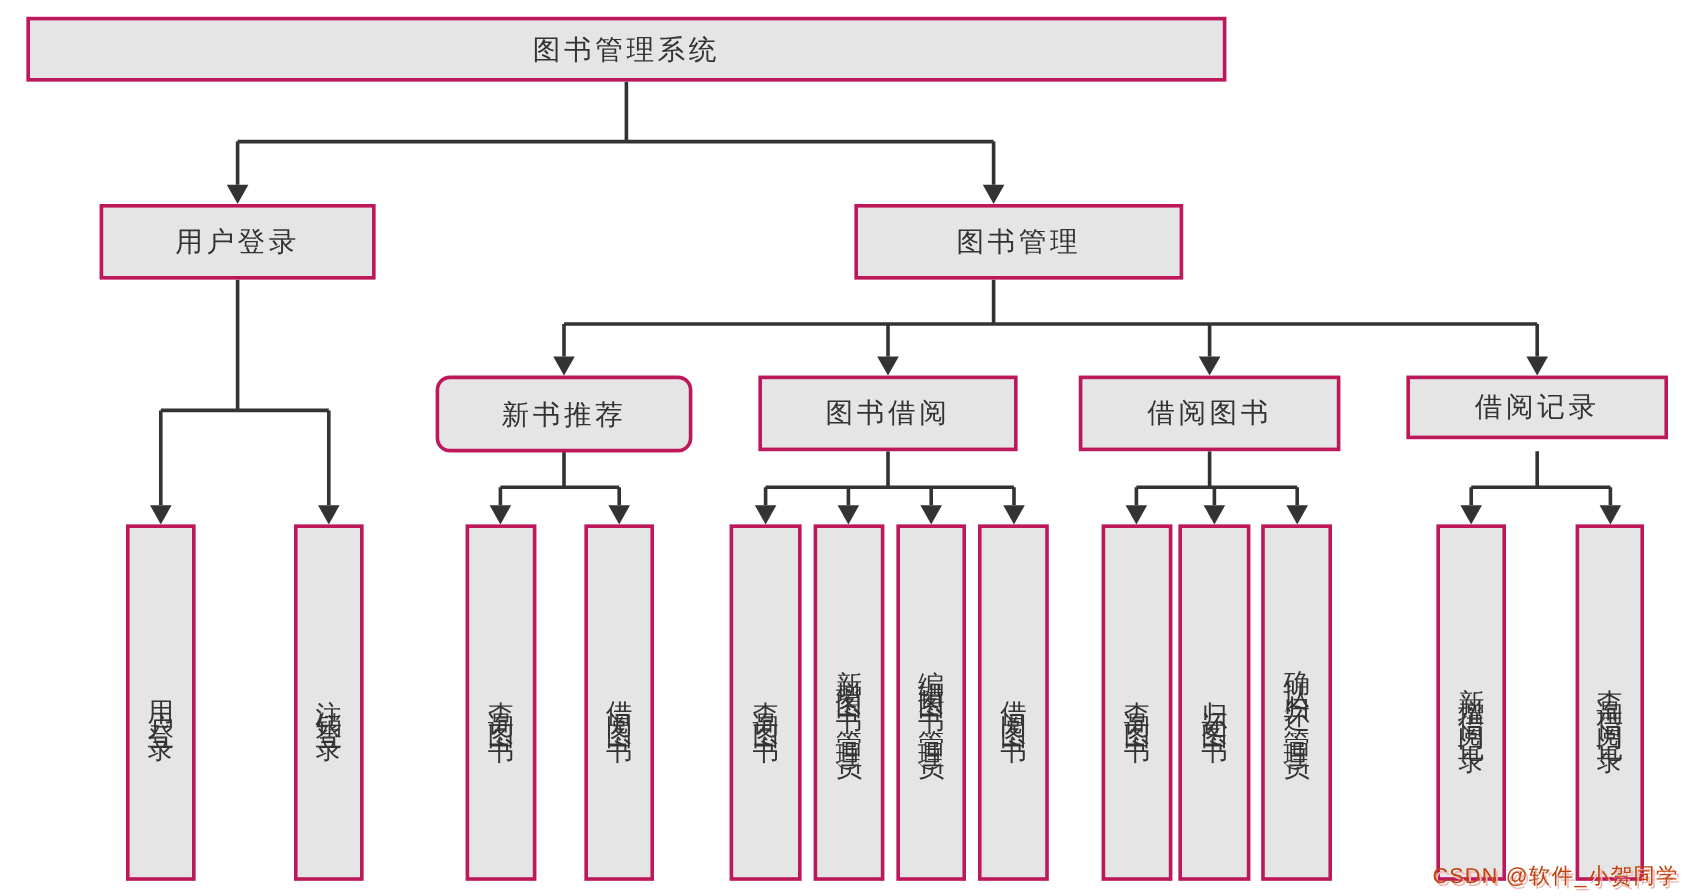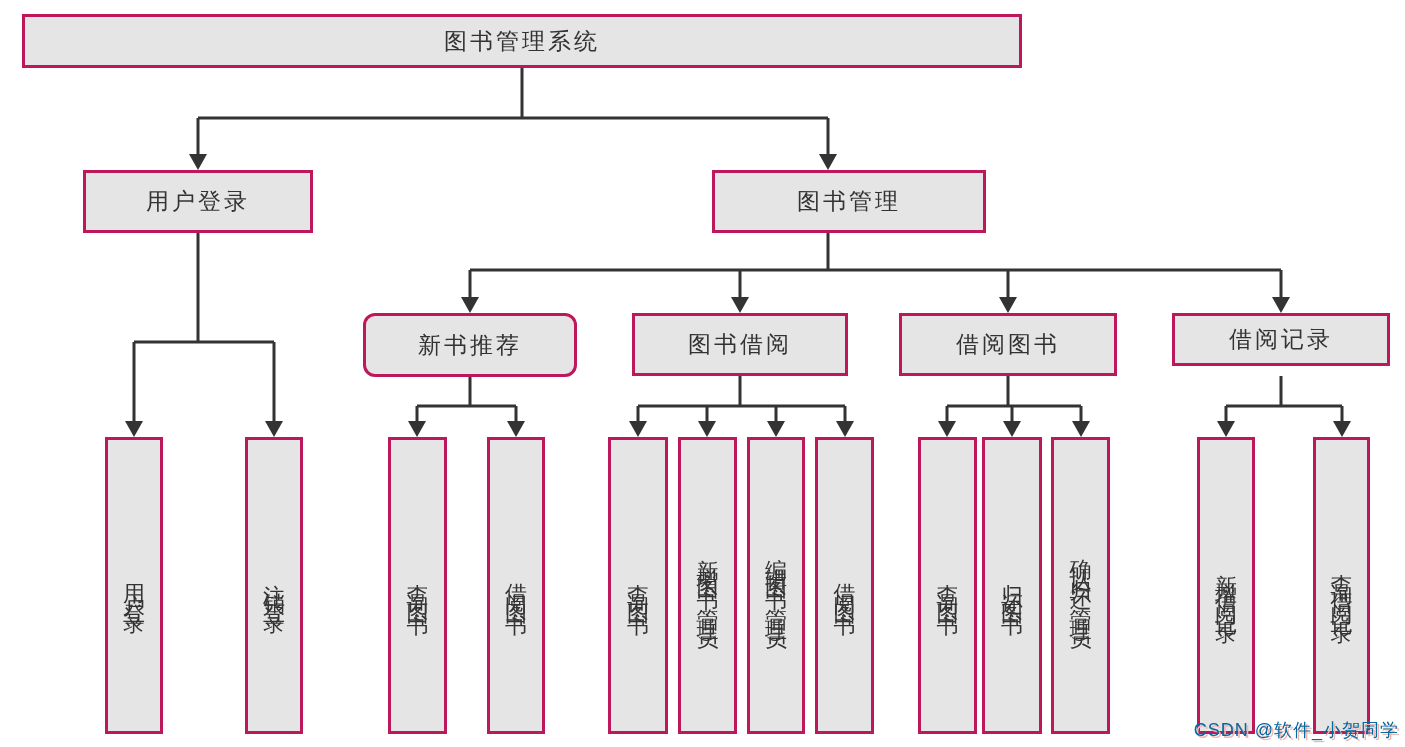--- a/index.html
+++ b/index.html
@@ -54,21 +54,21 @@
     letter-spacing: 10px;
     line-height: 1;
     color: #333333;
   }
   #watermark {
     position: absolute;
     right: 6px;
     bottom: 5px;
     font-size: 18px;
     letter-spacing: 1px;
-    color: #0369a1;
+    color: #c2410c;
     text-shadow: 2px 2px 0 #f0b6b0;
     z-index: 5;
     white-space: nowrap;
   }
 </style>
 </head>
 <body>
 
 <div id="canvas">
 

